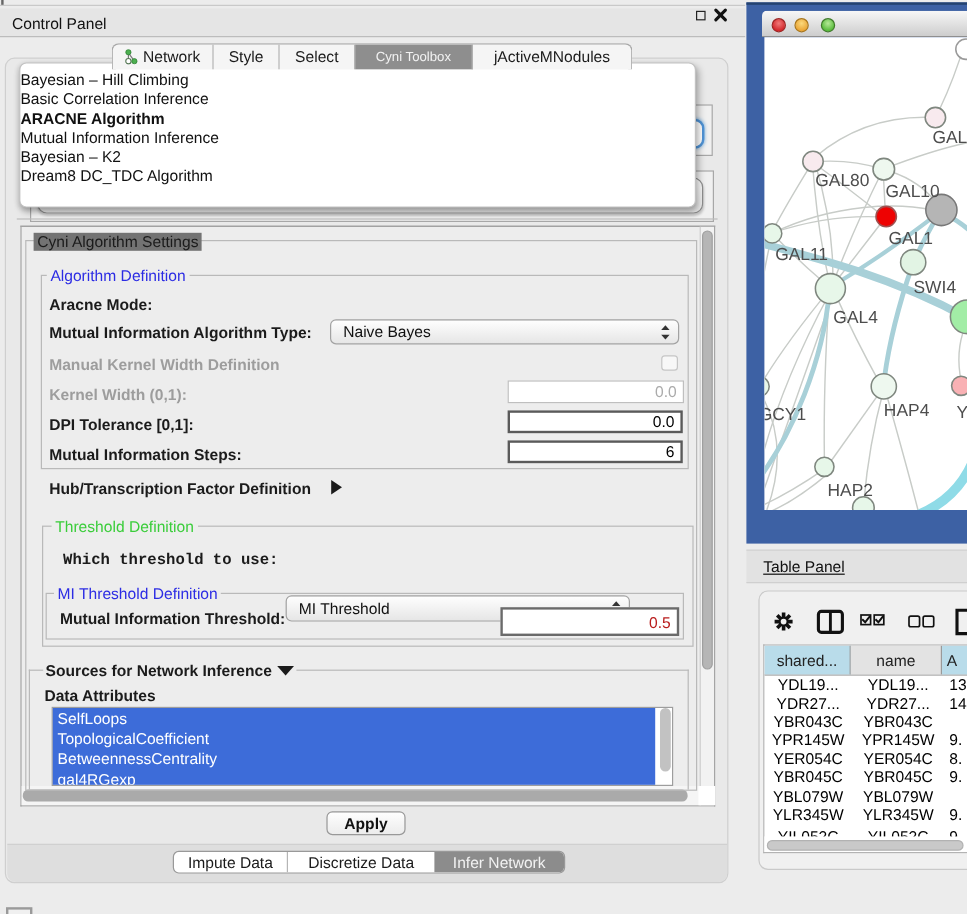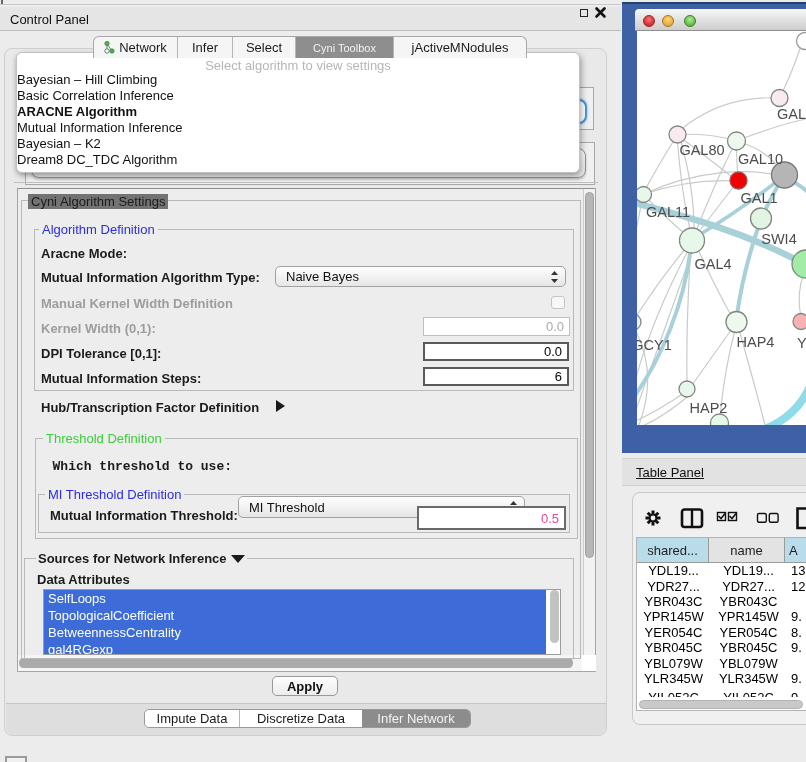--- a/index.html
+++ b/index.html
@@ -29,21 +29,21 @@
 
 <div class="abs" style="left:93px;top:36px;height:22px;display:flex;border:1px solid #a8a8a8;border-bottom:none;border-radius:6px 6px 0 0;background:#f5f5f5;overflow:hidden;z-index:10;">
   <div style="width:84px;display:flex;align-items:center;justify-content:center;border-right:1px solid #b5b5b5;font-size:13px;color:#1b1b1b;">
     <svg width="11" height="13" viewBox="0 0 11 13" style="margin-right:4px;">
       <line x1="3" y1="3" x2="8" y2="10" stroke="#7a7a7a" stroke-width="1"></line>
       <line x1="3" y1="3" x2="3" y2="10" stroke="#7a7a7a" stroke-width="1"></line>
       <circle cx="3" cy="2.5" r="2.2" fill="#4caf50" stroke="#2e7d32" stroke-width="0.6"></circle>
       <circle cx="3" cy="10" r="2.2" fill="#fff" stroke="#557755" stroke-width="0.9"></circle>
       <circle cx="8" cy="10" r="2.2" fill="#4caf50" stroke="#2e7d32" stroke-width="0.6"></circle>
     </svg>Network</div>
-  <div style="width:55px;display:flex;align-items:center;justify-content:center;border-right:1px solid #b5b5b5;font-size:13px;color:#1b1b1b;">Infer</div>
+  <div style="width:55px;display:flex;align-items:center;justify-content:center;border-right:1px solid #b5b5b5;font-size:13px;color:#1b1b1b;">Style</div>
   <div style="width:63px;display:flex;align-items:center;justify-content:center;border-right:1px solid #b5b5b5;font-size:13px;color:#1b1b1b;">Select</div>
   <div style="width:98px;display:flex;align-items:center;justify-content:center;border-right:1px solid #b5b5b5;font-size:11px;color:#f2f2f2;background:#8e8e8e;">Cyni Toolbox</div>
   <div style="width:132px;display:flex;align-items:center;justify-content:center;font-size:13px;color:#1b1b1b;">jActiveMNodules</div>
 </div>
 
 <div class="abs" style="left:25px;top:87px;width:569px;height:43px;background:#f0f0f0;border:1px solid #a7a7a7;"></div>
     <div class="abs" style="left:31px;top:99px;width:556px;height:25px;background:#fff;border:2.5px solid #4f93d6;border-radius:8px;box-shadow:0 0 3px #8ab8df;"></div>
 <div class="abs" style="left:25px;top:142px;width:570px;height:43px;background:#f0f0f0;border:1px solid #a7a7a7;"></div>
     <div class="abs" style="left:31px;top:148px;width:555px;height:30px;background:linear-gradient(#fdfdfd,#e9e9e9);border:1.5px solid #8f8f8f;border-radius:8px;box-shadow:0 2px 2px rgba(0,0,0,0.18);"></div>
 
@@ -91,42 +91,41 @@
       <span>MI Threshold</span>
       <svg width="9" height="14" style="position:absolute;right:6px;top:50%;margin-top:-7px;">
         <path d="M4.5,1 L8,5 L1,5 Z" fill="#333"></path>
         <path d="M4.5,13 L8,9 L1,9 Z" fill="#333"></path>
       </svg>
     </div>
 
 <div class="abs" style="left:38px;top:494px;width:532px;height:39px;border:1px solid #b9b9b9;"></div>
 <div class="abs" style="left:45px;top:487px;background:#ededed;padding:0 3px;font-size:13px;color:#2c2ce4;">MI Threshold Definition</div>
 <div class="abs b13" style="left:50px;top:508px;">Mutual Information Threshold:</div>
-<div class="abs fld" style="left:417px;top:506px;width:149px;height:24px;border:2px solid #6a6a6a;color:#ec4899;">0.5</div>
+<div class="abs fld" style="left:417px;top:506px;width:149px;height:24px;border:2px solid #6a6a6a;color:#b91c1c;">0.5</div>
 
 <div class="abs" style="left:24px;top:558px;width:550px;height:100px;border:1px solid #b9b9b9;border-bottom:none;"></div>
 <div class="abs b13" style="left:36px;top:551px;background:#ededed;padding:0 2px;display:flex;align-items:center;">Sources for Network Inference<span style="display:inline-block;margin-left:4px;width:0;height:0;border-top:8px solid #1b1b1b;border-left:7px solid transparent;border-right:7px solid transparent;"></span></div>
 <div class="abs b13" style="left:35px;top:572px;background:#ededed;padding:0 2px;">Data Attributes</div>
 
 <div class="abs" style="left:43px;top:589px;width:518px;height:66px;background:#fff;border:1px solid #9d9d9d;"></div>
 <div class="abs" style="left:44px;top:590px;width:502px;height:64px;background:#3d6cd9;color:#fff;font-size:13px;line-height:17px;padding-left:4px;overflow:hidden;">SelfLoops<br>TopologicalCoefficient<br>BetweennessCentrality<br>gal4RGexp</div>
 <div class="abs" style="left:549.5px;top:590px;width:9px;height:53px;background:#c2c2c2;border-radius:4.5px;"></div>
 
 <div class="abs" style="left:272px;top:676px;width:66px;height:20px;background:linear-gradient(#fefefe,#ececec);border:1px solid #999;border-radius:5px;font-size:13px;color:#111;display:flex;align-items:center;justify-content:center;font-weight:bold;">Apply</div>
 
 <div class="abs" style="left:144px;top:709px;height:19px;display:flex;border:1px solid #999;border-radius:5px;background:#fff;overflow:hidden;">
   <div style="width:95px;display:flex;align-items:center;justify-content:center;font-size:13px;color:#1b1b1b;border-right:1px solid #b5b5b5;">Impute Data</div>
   <div style="width:122px;display:flex;align-items:center;justify-content:center;font-size:13px;color:#1b1b1b;">Discretize Data</div>
   <div style="width:108px;display:flex;align-items:center;justify-content:center;font-size:13px;color:#f2f2f2;background:#8c8c8c;">Infer Network</div>
 </div>
 
 <div class="abs" style="left:5px;top:756px;width:22px;height:14px;border:2px solid #9a9a9a;background:#f0f0f0;"></div>
 
 <div class="abs" style="left:16px;top:52px;width:564px;height:121px;background:#fff;border:1px solid #c2c2c2;border-radius:6px;box-shadow:2px 3px 6px rgba(0,0,0,0.28), -1px 2px 4px rgba(0,0,0,0.12);overflow:hidden;z-index:5;padding-top:6px;">
-  <div style="text-align:center;font-size:13px;color:#b6b6b6;height:13px;line-height:13px;">Select algorithm to view settings</div>
   <div style="font-size:13px;color:#111;line-height:16px;">Bayesian – Hill Climbing<br>Basic Correlation Inference<br><b>ARACNE Algorithm</b><br>Mutual Information Inference<br>Bayesian – K2<br>Dream8 DC_TDC Algorithm</div>
 </div>
 
 <div class="abs" style="left:622px;top:2px;width:184px;height:451px;background:#3d61a4;border-top:2px solid #24426f;"></div>
 
 <div class="abs" style="left:635px;top:9px;width:171px;height:22px;background:linear-gradient(#f7f7f7,#cdcdcd);border-bottom:1px solid #8f8f8f;border-radius:4px 0 0 0;"></div>
 <div class="abs" style="left:643px;top:15px;width:12px;height:12px;border-radius:50%;background:radial-gradient(circle at 50% 35%, #f07a7a, #d42a2e 70%);border:1px solid #9c2524;"></div>
 <div class="abs" style="left:662px;top:15px;width:12px;height:12px;border-radius:50%;background:radial-gradient(circle at 50% 35%, #fbd97c, #eba738 70%);border:1px solid #a8761b;"></div>
 <div class="abs" style="left:684px;top:15px;width:12px;height:12px;border-radius:50%;background:radial-gradient(circle at 50% 35%, #b5e897, #5cbd3f 70%);border:1px solid #3f7a2a;"></div>
 
@@ -242,21 +241,21 @@
     <div style="flex:1;background:#b9dcea;padding-left:4px;display:flex;align-items:center;">A</div>
   </div>
   <div class="trow">
         <span>YDL19...</span>
         <span>YDL19...</span>
         <i>13</i>
       </div>
   <div class="trow">
         <span>YDR27...</span>
         <span>YDR27...</span>
-        <i>12</i>
+        <i>14</i>
       </div>
   <div class="trow">
         <span>YBR043C</span>
         <span>YBR043C</span>
         <i></i>
       </div>
   <div class="trow">
         <span>YPR145W</span>
         <span>YPR145W</span>
         <i>9.</i>

